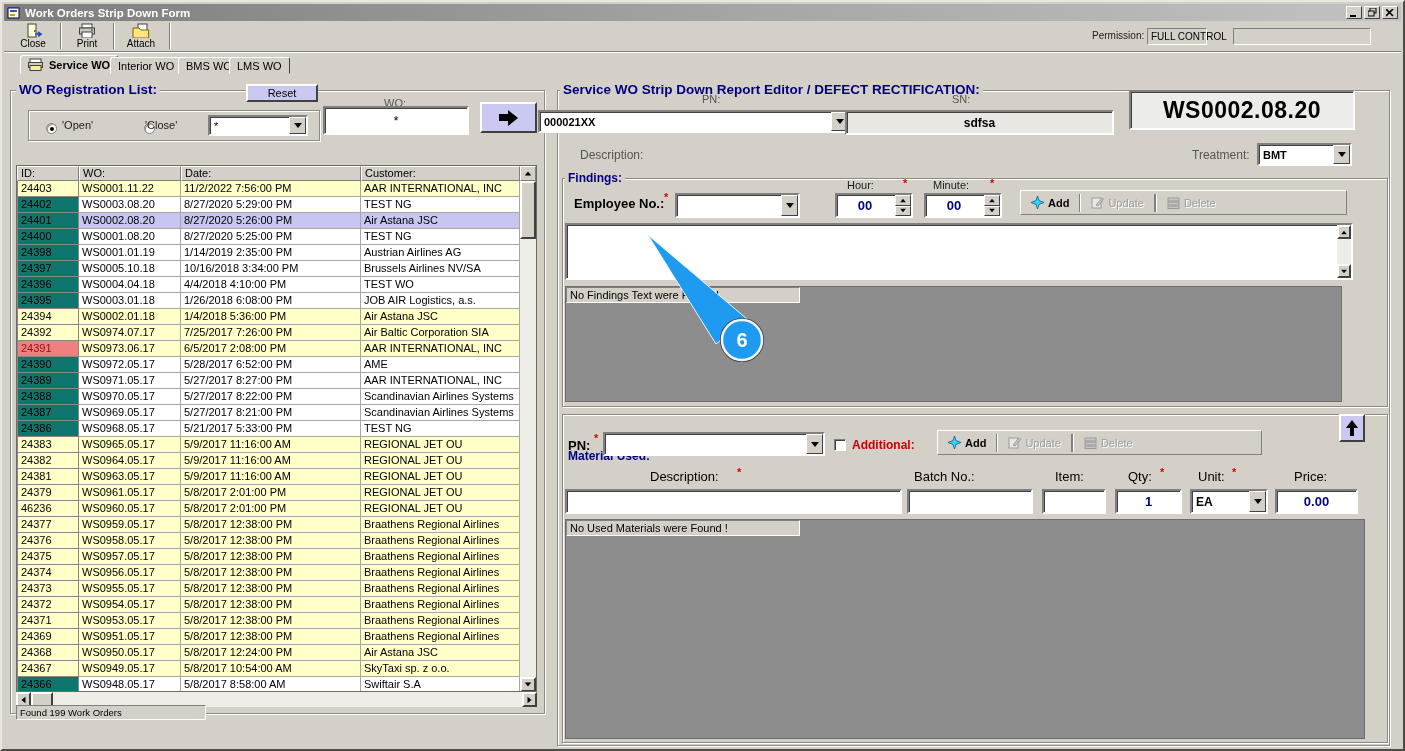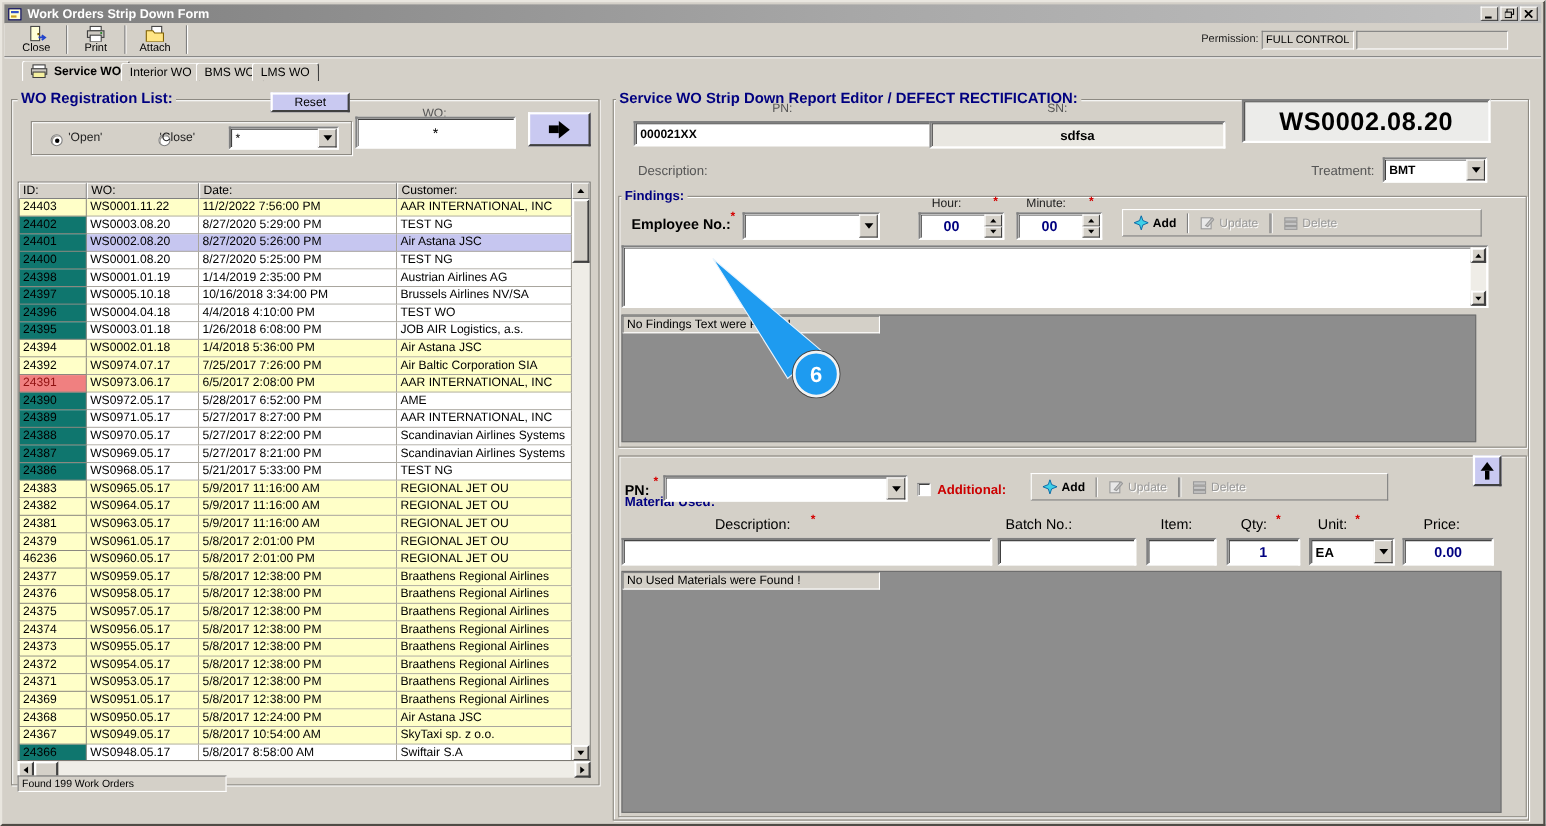--- a/index.html
+++ b/index.html
@@ -134,21 +134,21 @@
     <button class="tbtn" style="left:113px;width:48px;">
       <svg width="20" height="16">
         <rect x="7" y="1" width="9" height="10" fill="#fff" stroke="#404040"></rect>
         <path d="M2 5 l6 0 1.6 2 8 0 0 8 -15.6 0 z" fill="#ffe584" stroke="#806000"></path>
       </svg>
       <span>Attach</span>
     </button>
     <div class="tsep" style="left:165px;"></div>
 
     <span class="lbl abs" style="left:1088px;top:9px;font-size:10px;">Permission:</span>
-    <div class="sunkfield abs" style="left:1143px;top:7px;width:84px;height:17px;">
+    <div class="sunkfield abs" style="left:1143px;top:7px;width:60px;height:17px;">
       <span>FULL CONTROL</span>
     </div>
     <div class="sunkfield abs" style="left:1229px;top:7px;width:138px;height:17px;"></div>
   </div>
 
   <div>
     <div class="tab active" style="left:18px;">
       <svg width="16" height="13" style="margin-right:5px;">
         <rect x="2" y="1" width="11" height="4" fill="#fff" stroke="#404040"></rect>
         <rect x="0.5" y="4.5" width="14" height="5" fill="#cdc9c1" stroke="#404040"></rect>
@@ -421,21 +421,21 @@
       </div>
   </div>
   <div class="chip" style="left:14px;top:703px;width:190px;height:15px;font-size:9.5px;">
     <span>Found 199 Work Orders</span>
   </div>
 
   <div class="group" style="left:555px;top:88px;width:833px;height:656px;"></div>
   <span class="gtitle" style="left:558px;top:80px;font-size:13.5px;">Service WO Strip Down Report Editor / DEFECT RECTIFICATION:</span>
 
   <span class="lbl abs" style="left:700px;top:91px;color:#555;">PN:</span>
-  <div class="sunken combo abs" style="left:574px;top:108px;width:312px;height:23px;">
+  <div class="sunken combo abs" style="left:536px;top:108px;width:312px;height:23px;">
     <span class="val" style="font-weight:bold;">000021XX</span>
     <span class="dd">
         <span class="tri-dn"></span>
       </span>
   </div>
   <span class="lbl abs" style="left:950px;top:91px;color:#555;">SN:</span>
   <div class="sunken abs" style="left:843px;top:108px;width:269px;height:25px;background:#e9e7e1;display:flex;align-items:center;justify-content:center;font-weight:bold;font-size:12px;">
     <span>sdfsa</span>
   </div>
   <div class="sunken abs" style="left:1127px;top:88px;width:226px;height:40px;background:#ececea;display:flex;align-items:center;justify-content:center;">

